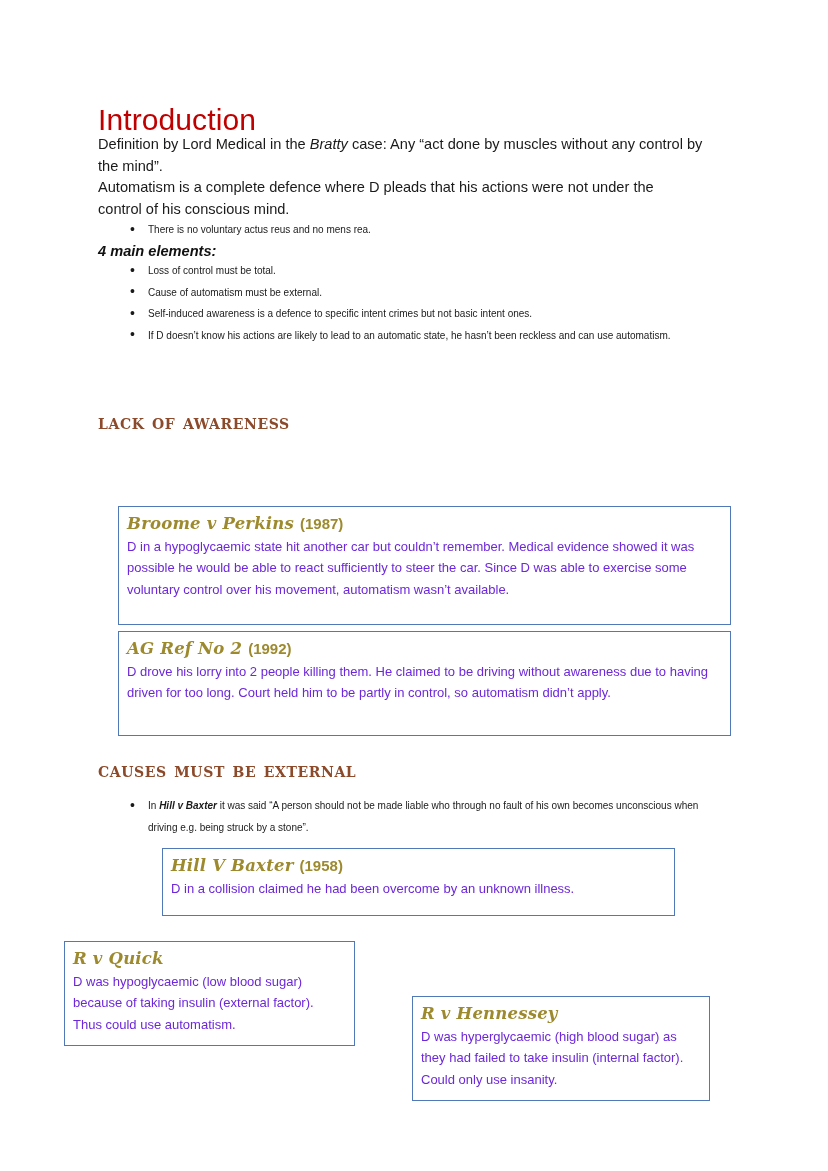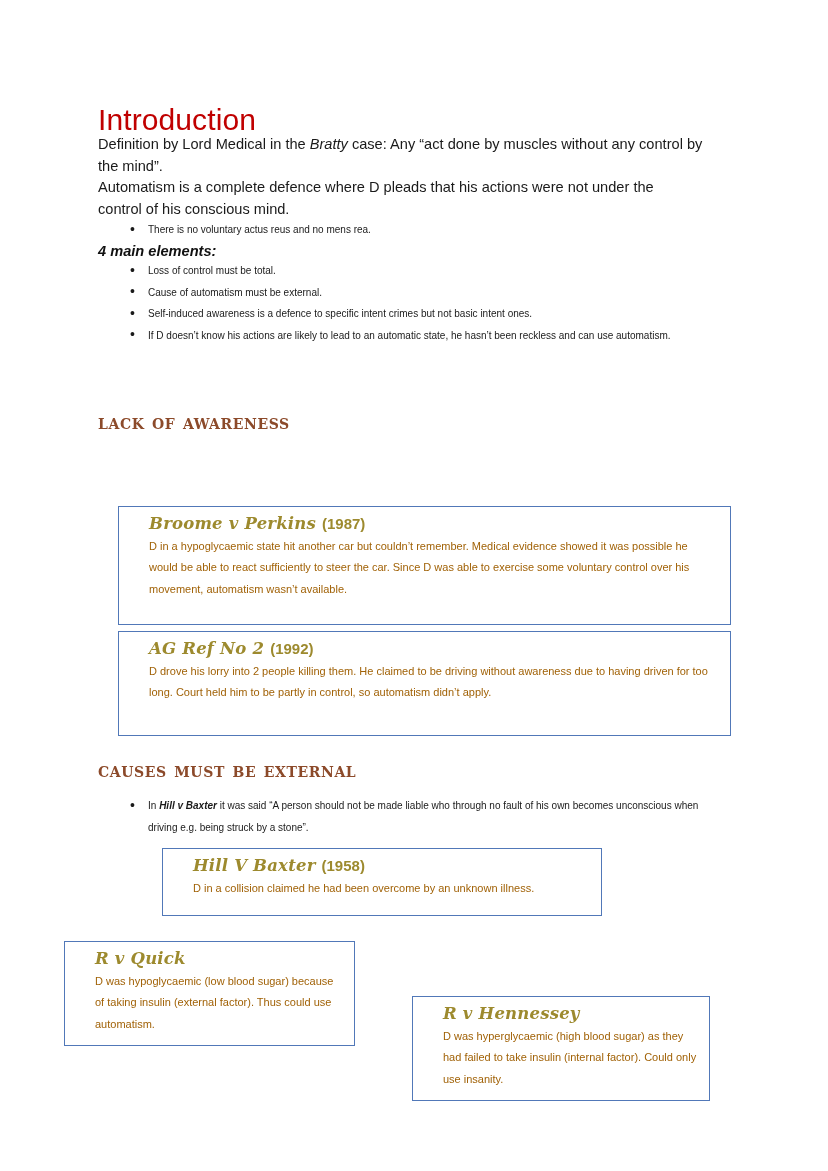--- a/index.html
+++ b/index.html
@@ -88,44 +88,44 @@
     font-size: 14px;
     color: #1a1a1a;
   }
 
   
   .casebox {
     position: absolute;
     box-sizing: border-box;
     border: 1.3px solid #5178B8;
     background: #ffffff;
-    padding: 8px 12px 10px 30px;
+    padding: 8px 12px 10px 8px;
   }
   .case-title {
     font-family: "DejaVu Serif", serif;
     font-size: 16.5px;
     font-weight: 700;
     font-style: italic;
     letter-spacing: 0.2px;
     color: #9D8A2E;
     line-height: 1.15;
     margin-bottom: 2px;
     white-space: nowrap;
   }
   .case-title .yr {
     font-style: normal;
     font-family: "Liberation Sans", sans-serif;
     font-weight: 700;
     font-size: 15px;
     letter-spacing: 0;
   }
   .case-body {
-    font-size: 11px;
+    font-size: 13px;
     line-height: 21.4px;
-    color: #a16207;
+    color: #6d28d9;
   }
 </style>
 </head>
 <body>
 
 <div class="page">
 
   <div class="h-main">Introduction</div>
 
   <div class="para" style="left:98px; top:134px; width:626px;"><span>Definition by Lord Medical in the </span><i>Bratty</i><span> case: Any “act done by muscles without any control by the mind”.</span></div>
@@ -157,21 +157,21 @@
     <div class="case-title"><span>AG Ref No 2</span> <span class="yr">(1992)</span></div>
     <div class="case-body">D drove his lorry into 2 people killing them. He claimed to be driving without awareness due to having driven for too long. Court held him to be partly in control, so automatism didn’t apply.</div>
   </div>
 
   <div class="h-sub" style="top:759px;">Causes must be external</div>
 
   <ul class="blist" style="left:130px; top:795px; width:597px;">
     <li><span>In </span><span class="bi">Hill v Baxter</span><span> it was said “A person should not be made liable who through no fault of his own becomes unconscious when driving e.g. being struck by a stone”.</span></li>
   </ul>
 
-  <div class="casebox" style="left:162px; top:848px; width:440px; height:68px;">
+  <div class="casebox" style="left:162px; top:848px; width:513px; height:68px;">
     <div class="case-title"><span>Hill V Baxter</span> <span class="yr">(1958)</span></div>
     <div class="case-body">D in a collision claimed he had been overcome by an unknown illness.</div>
   </div>
 
   <div class="casebox" style="left:64px; top:941px; width:291px; height:105px;">
     <div class="case-title"><span>R v Quick</span><span class="yr"></span></div>
     <div class="case-body">D was hypoglycaemic (low blood sugar) because of taking insulin (external factor). Thus could use automatism.</div>
   </div>
 
   <div class="casebox" style="left:412px; top:996px; width:298px; height:105px;">

